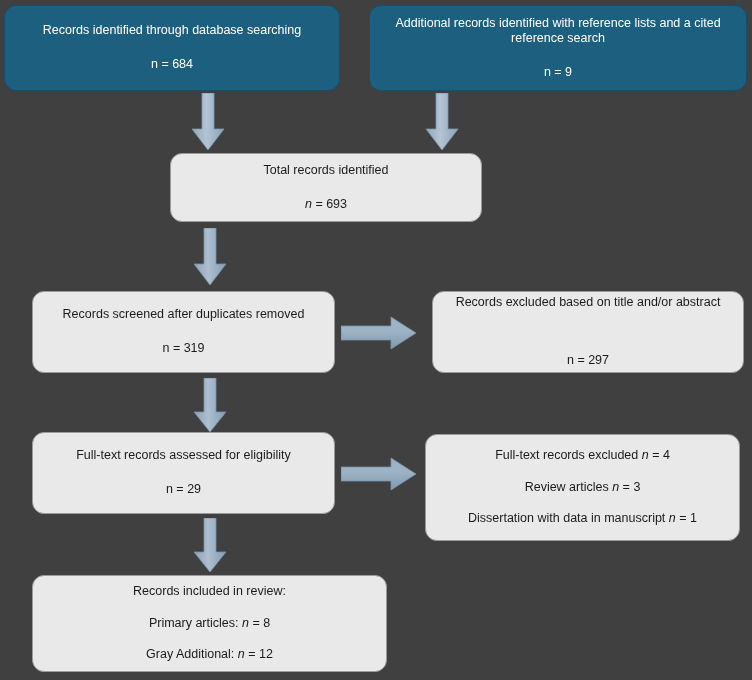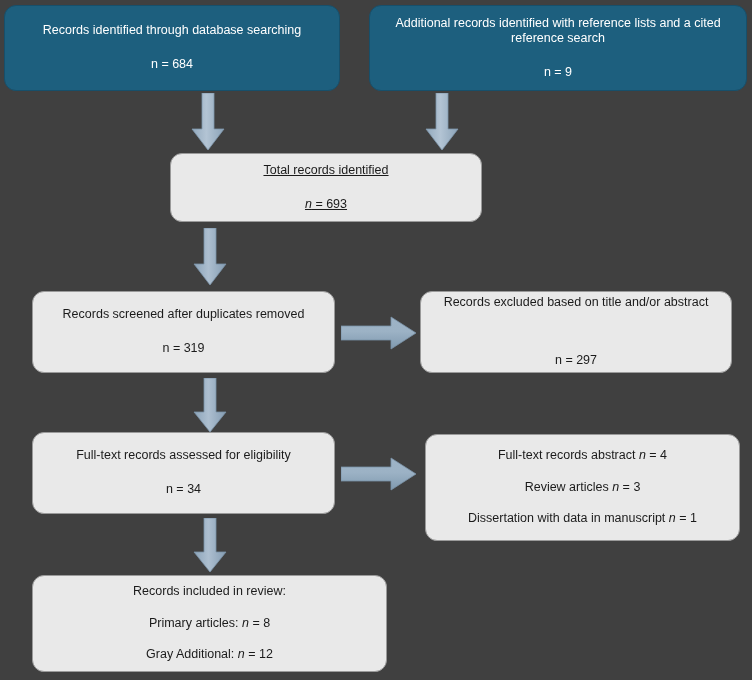--- a/index.html
+++ b/index.html
@@ -55,23 +55,23 @@
 
   
   .arrow {
     position: absolute;
   }
   .arrow svg { display: block; }
 
   
   #box-db            { left: 4px;   top: 5px;   width: 336px; height: 86px; }
   #box-additional    { left: 362px; top: 5px;   width: 378px; height: 86px; margin-left: 7px; }
-  #box-total         { left: 170px; top: 153px; width: 312px; height: 69px; text-decoration: underline; }
+  #box-total         { left: 170px; top: 153px; width: 312px; height: 69px; }
   #box-screened      { left: 32px;  top: 291px; width: 303px; height: 82px; }
-  #box-excluded-ta   { left: 420px; top: 291px; width: 312px; height: 82px; gap: 24px; }
+  #box-excluded-ta   { left: 432px; top: 291px; width: 312px; height: 82px; gap: 24px; }
   #box-fulltext      { left: 32px;  top: 432px; width: 303px; height: 82px; }
   #box-excluded-ft   { left: 425px; top: 434px; width: 315px; height: 107px; }
   #box-included      { left: 32px;  top: 575px; width: 355px; height: 97px; }
 
   #arrow-db-down        { left: 190px; top: 93px;  }
   #arrow-add-down       { left: 424px; top: 93px;  }
   #arrow-total-down     { left: 192px; top: 228px; }
   #arrow-screened-down  { left: 192px; top: 378px; }
   #arrow-fulltext-down  { left: 192px; top: 518px; }
   #arrow-screen-right   { left: 341px; top: 316px; }
@@ -102,25 +102,25 @@
     <span class="line">n = 319</span>
   </div>
 
   <div class="node grey" id="box-excluded-ta">
     <span class="line">Records excluded based on title and/or abstract</span>
     <span class="line">n = 297</span>
   </div>
 
   <div class="node grey" id="box-fulltext">
     <span class="line">Full-text records assessed for eligibility</span>
-    <span class="line">n = 34</span>
+    <span class="line">n = 29</span>
   </div>
 
   <div class="node grey tight" id="box-excluded-ft">
-    <span class="line"><span>Full-text records abstract </span><em class="n">n</em><span> = 4</span></span>
+    <span class="line"><span>Full-text records excluded </span><em class="n">n</em><span> = 4</span></span>
     <span class="line"><span>Review articles </span><em class="n">n</em><span> = 3</span></span>
     <span class="line"><span>Dissertation with data in manuscript </span><em class="n">n</em><span> = 1</span></span>
   </div>
 
   <div class="node grey tight" id="box-included">
     <span class="line">Records included in review:</span>
     <span class="line"><span>Primary articles: </span><em class="n">n</em><span> = 8</span></span>
     <span class="line"><span>Gray Additional: </span><em class="n">n</em><span> = 12</span></span>
   </div>
 

